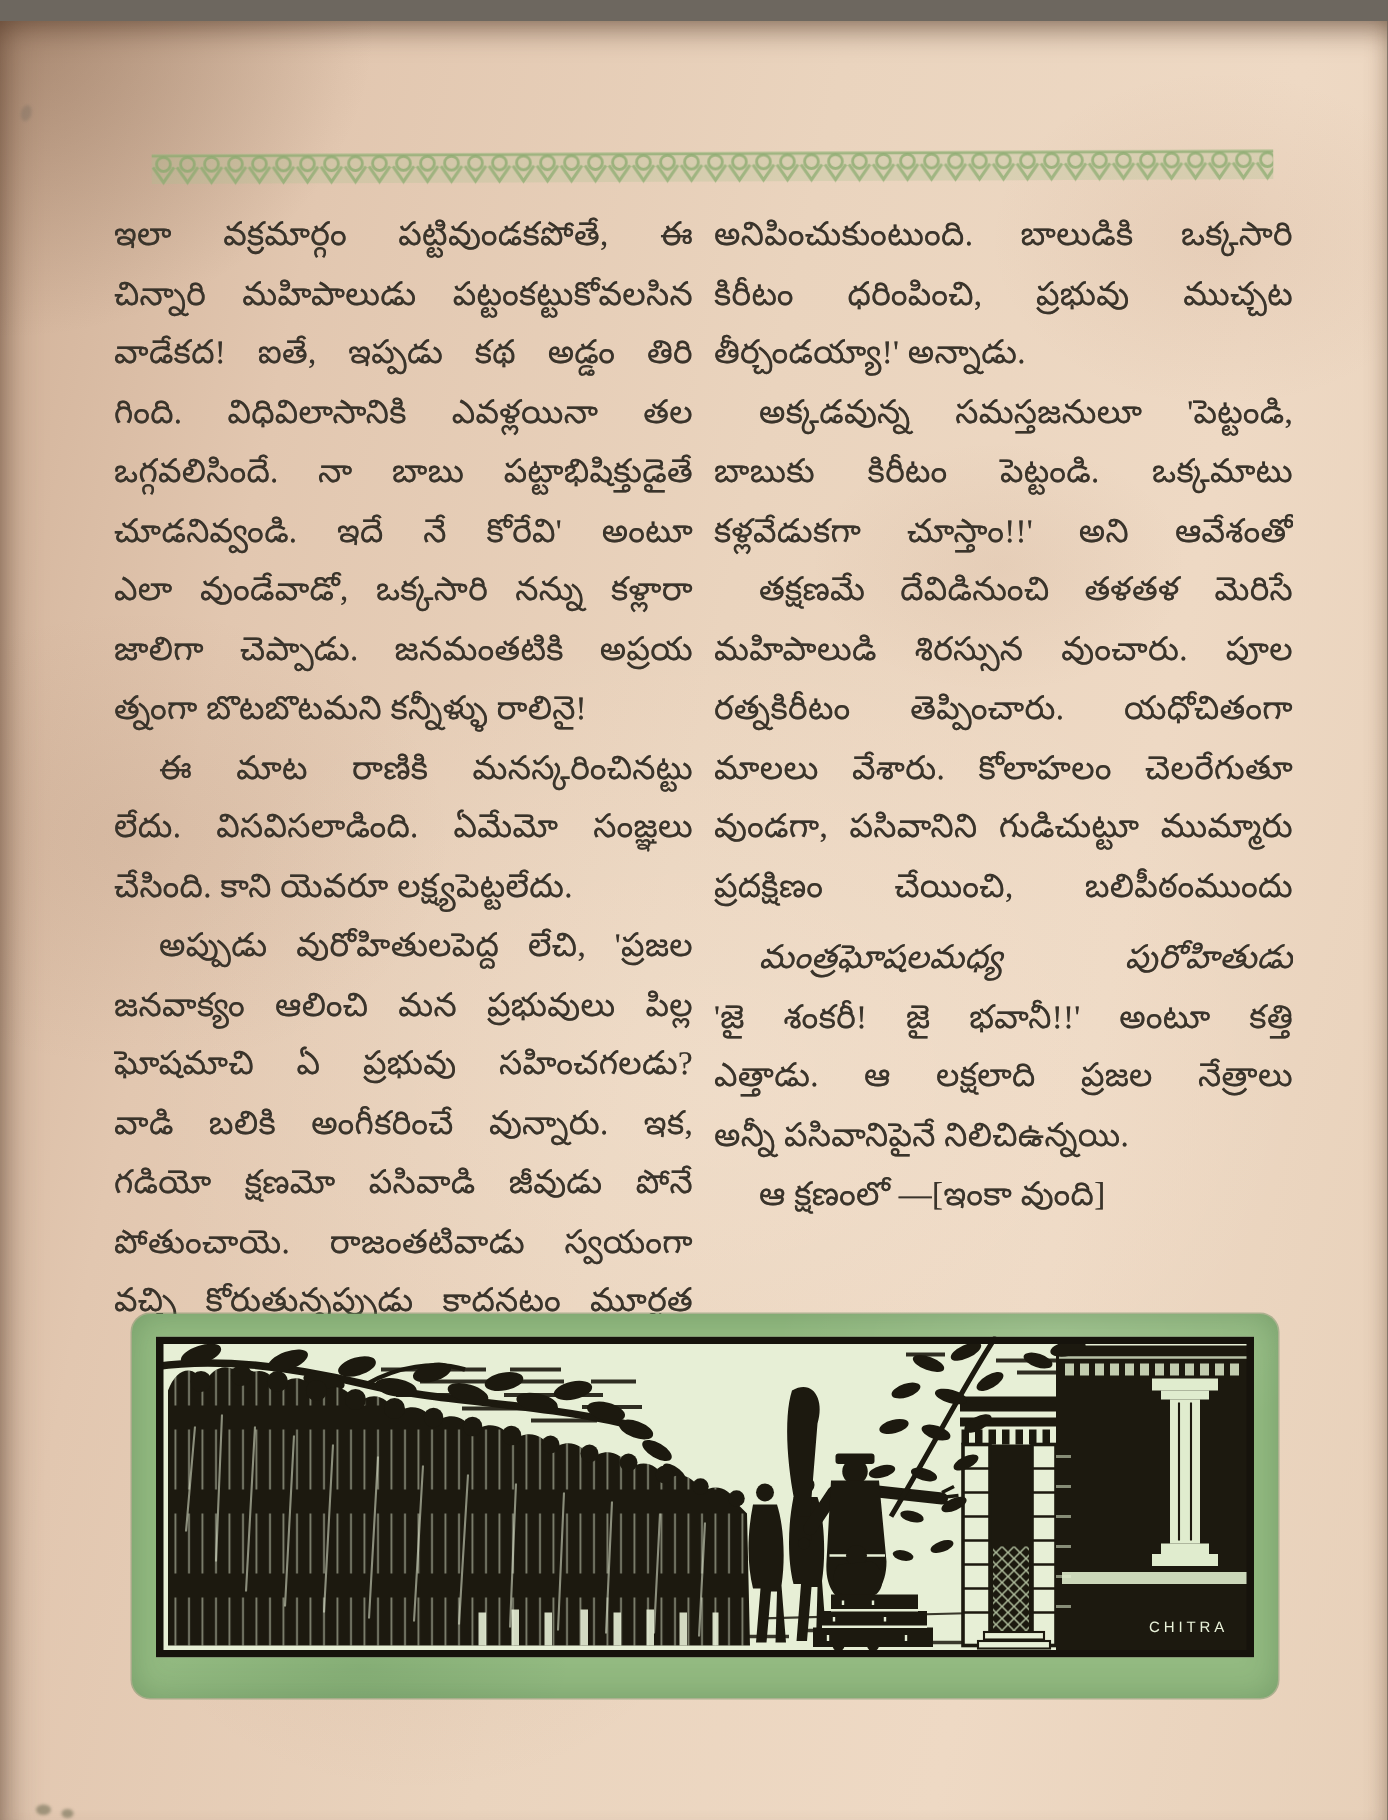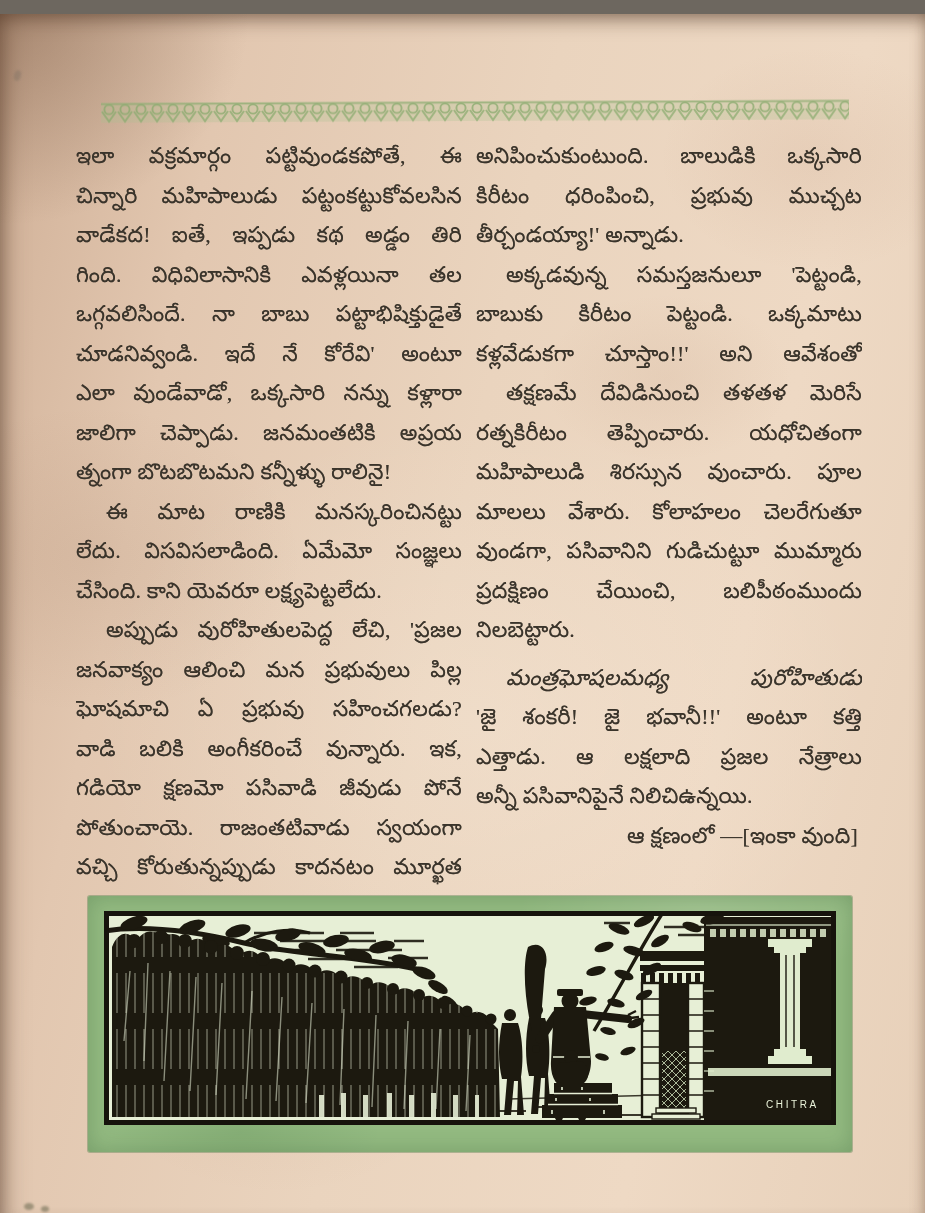--- a/index.html
+++ b/index.html
@@ -31,24 +31,24 @@
   .col{width:386px;}
   .tline{
     height:39.5px;line-height:39.5px;font-size:22px;color:#3a342b;
     white-space:nowrap;overflow:hidden;letter-spacing:.2px;
     text-align:justify;text-align-last:justify;
     text-shadow:0 0 .4px rgba(58,52,43,.6);
   }
   .tline.end{text-align-last:auto;}
   .tline.indent{padding-left:30px;}
   .tline.gap{margin-top:8px;font-style:italic;}
-  .tline.split{display:flex;justify-content:flex-end;padding-right:4px;}
+  .tline.split{display:flex;justify-content:flex-start;padding-right:4px;}
   
   .illo-frame{
-    position:absolute;left:88px;top:882px;width:764px;height:256px;border-radius:2px;
+    position:absolute;left:88px;top:862px;width:764px;height:256px;border-radius:12px;
     background:
       radial-gradient(200px 90px at 20% 92%, rgba(40,90,40,.12), transparent 70%),
       radial-gradient(260px 120px at 80% 6%, rgba(255,255,240,.14), transparent 70%),
       #93ba81;
     box-shadow:inset 0 0 22px rgba(30,70,35,.25), 0 0 0 1px rgba(110,140,95,.5);
   }
   .illo{position:absolute;left:16px;top:15px;width:732px;height:214px;display:block;}
   .sig{font-family:"Liberation Sans","DejaVu Sans",sans-serif;font-size:10px;letter-spacing:2.6px;fill:#e9f2d9;}
   
   .speck{position:absolute;border-radius:50%;filter:blur(1px);background:rgba(80,85,58,.45);}
@@ -99,26 +99,25 @@
         <div class="tline">వచ్చి కోరుతున్నప్పుడు కాదనటం మూర్ఖత</div>
       </div>
     <div class="col" id="col-right">
         <div class="tline">అనిపించుకుంటుంది. బాలుడికి ఒక్కసారి</div>
         <div class="tline">కిరీటం ధరింపించి, ప్రభువు ముచ్చట</div>
         <div class="tline end">తీర్చండయ్యా!' అన్నాడు.</div>
         <div class="tline indent">అక్కడవున్న సమస్తజనులూ 'పెట్టండి,</div>
         <div class="tline">బాబుకు కిరీటం పెట్టండి. ఒక్కమాటు</div>
         <div class="tline">కళ్లవేడుకగా చూస్తాం!!' అని ఆవేశంతో</div>
         <div class="tline indent">తక్షణమే దేవిడినుంచి తళతళ మెరిసే</div>
+        <div class="tline">మహిపాలుడి శిరస్సున వుంచారు. పూల</div>
         <div class="tline">రత్నకిరీటం తెప్పించారు. యధోచితంగా</div>
-        <div class="tline">మహిపాలుడి శిరస్సున వుంచారు. పూల</div>
         <div class="tline">మాలలు వేశారు. కోలాహలం చెలరేగుతూ</div>
         <div class="tline">వుండగా, పసివానిని గుడిచుట్టూ ముమ్మారు</div>
         <div class="tline">ప్రదక్షిణం చేయించి, బలిపీఠంముందు</div>
-        <div class="tline end">నిలబెట్టారు.</div>
         <div class="tline indent gap">మంత్రఘోషలమధ్య పురోహితుడు</div>
         <div class="tline">'జై శంకరీ! జై భవానీ!!' అంటూ కత్తి</div>
         <div class="tline">ఎత్తాడు. ఆ లక్షలాది ప్రజల నేత్రాలు</div>
         <div class="tline end">అన్నీ పసివానిపైనే నిలిచిఉన్నయి.</div>
         <div class="tline indent end split">
           <span>ఆ క్షణంలో —</span>
           <span>[ఇంకా వుంది]</span>
         </div>
       </div>
   </div>

